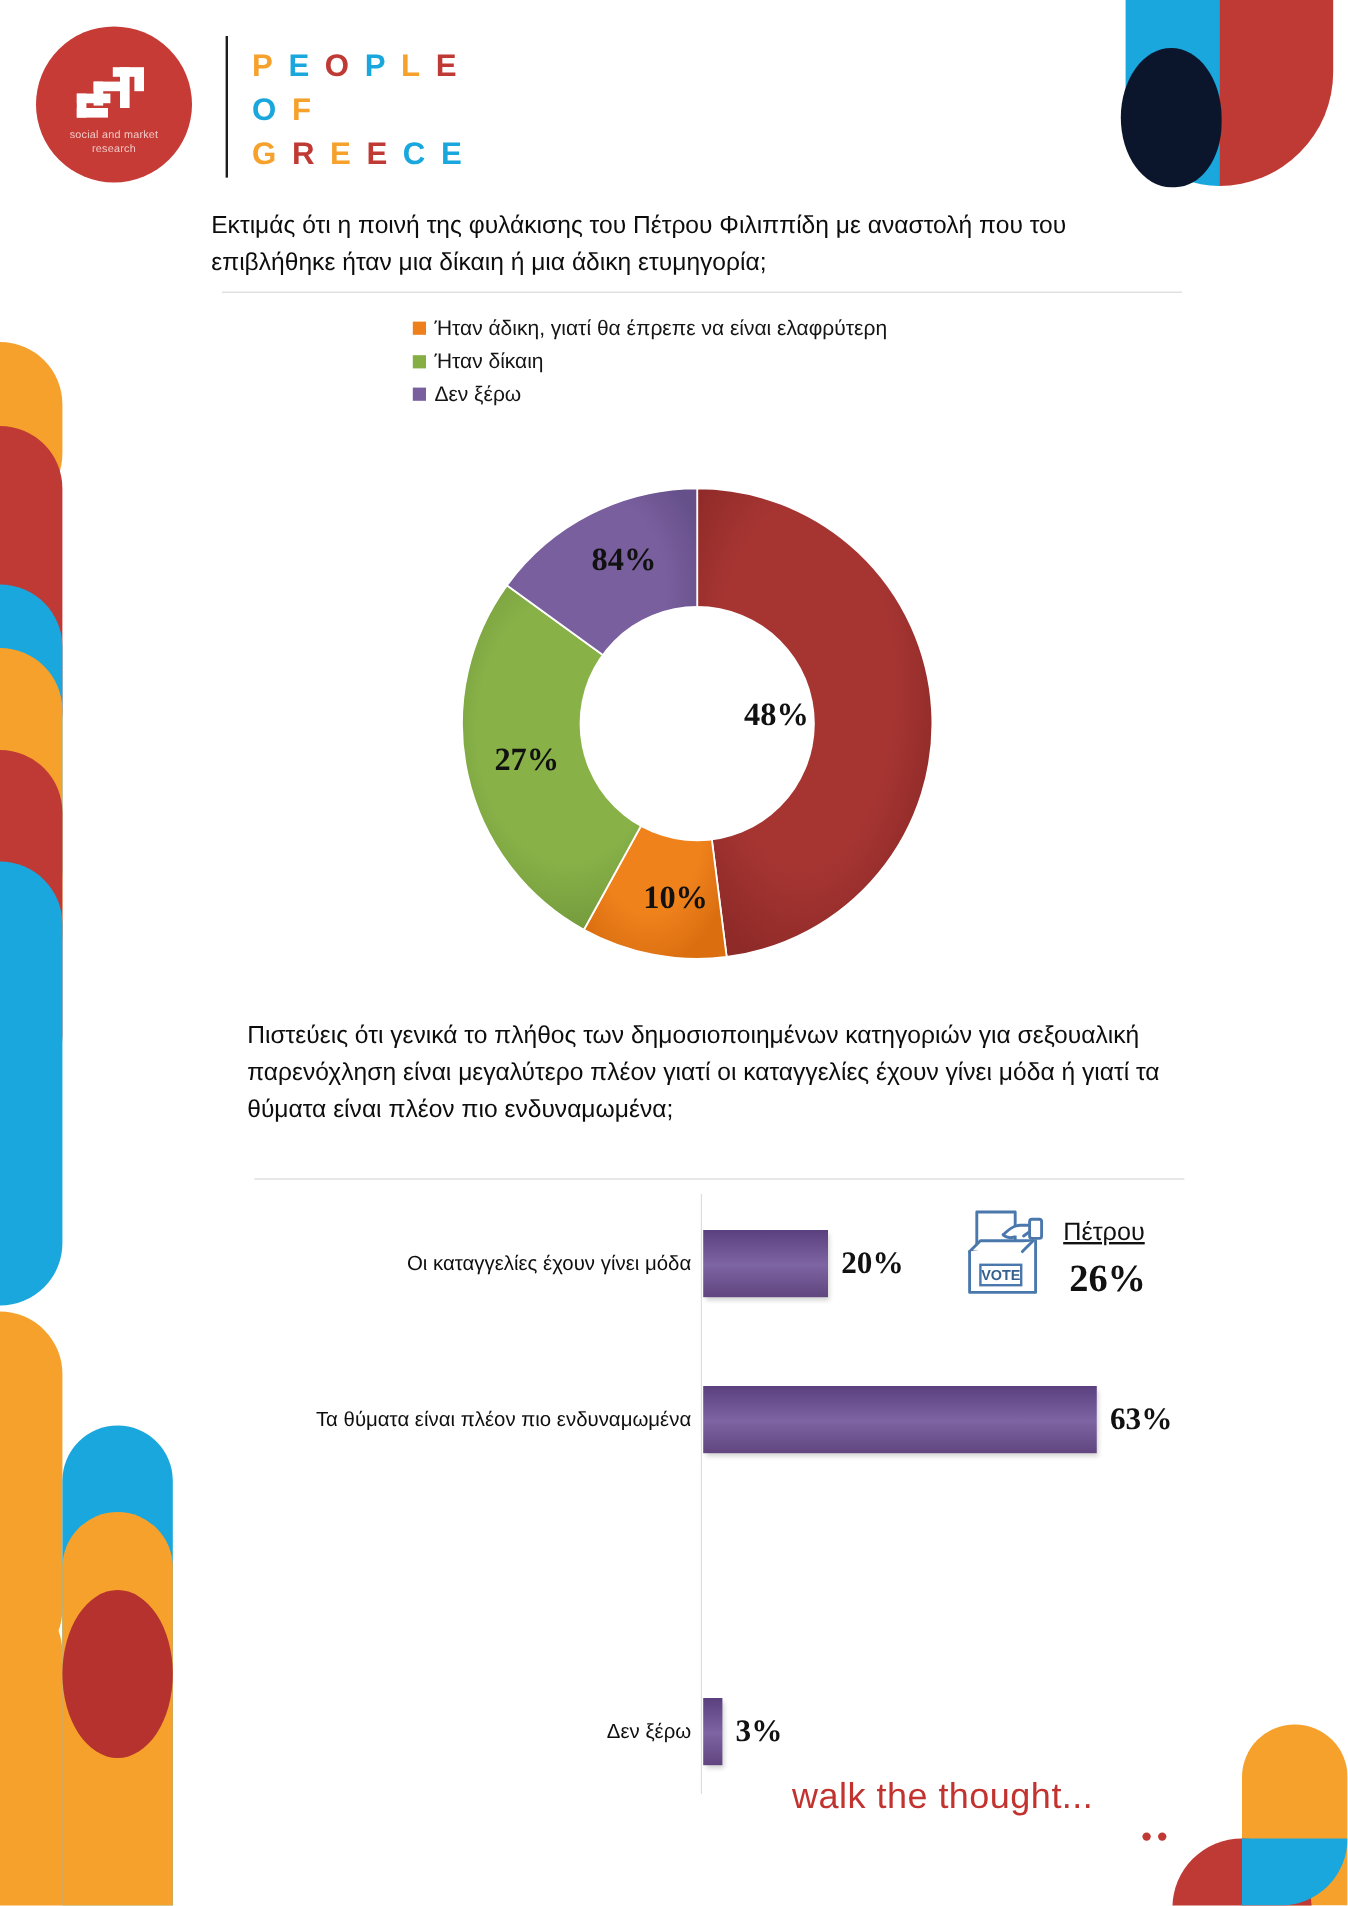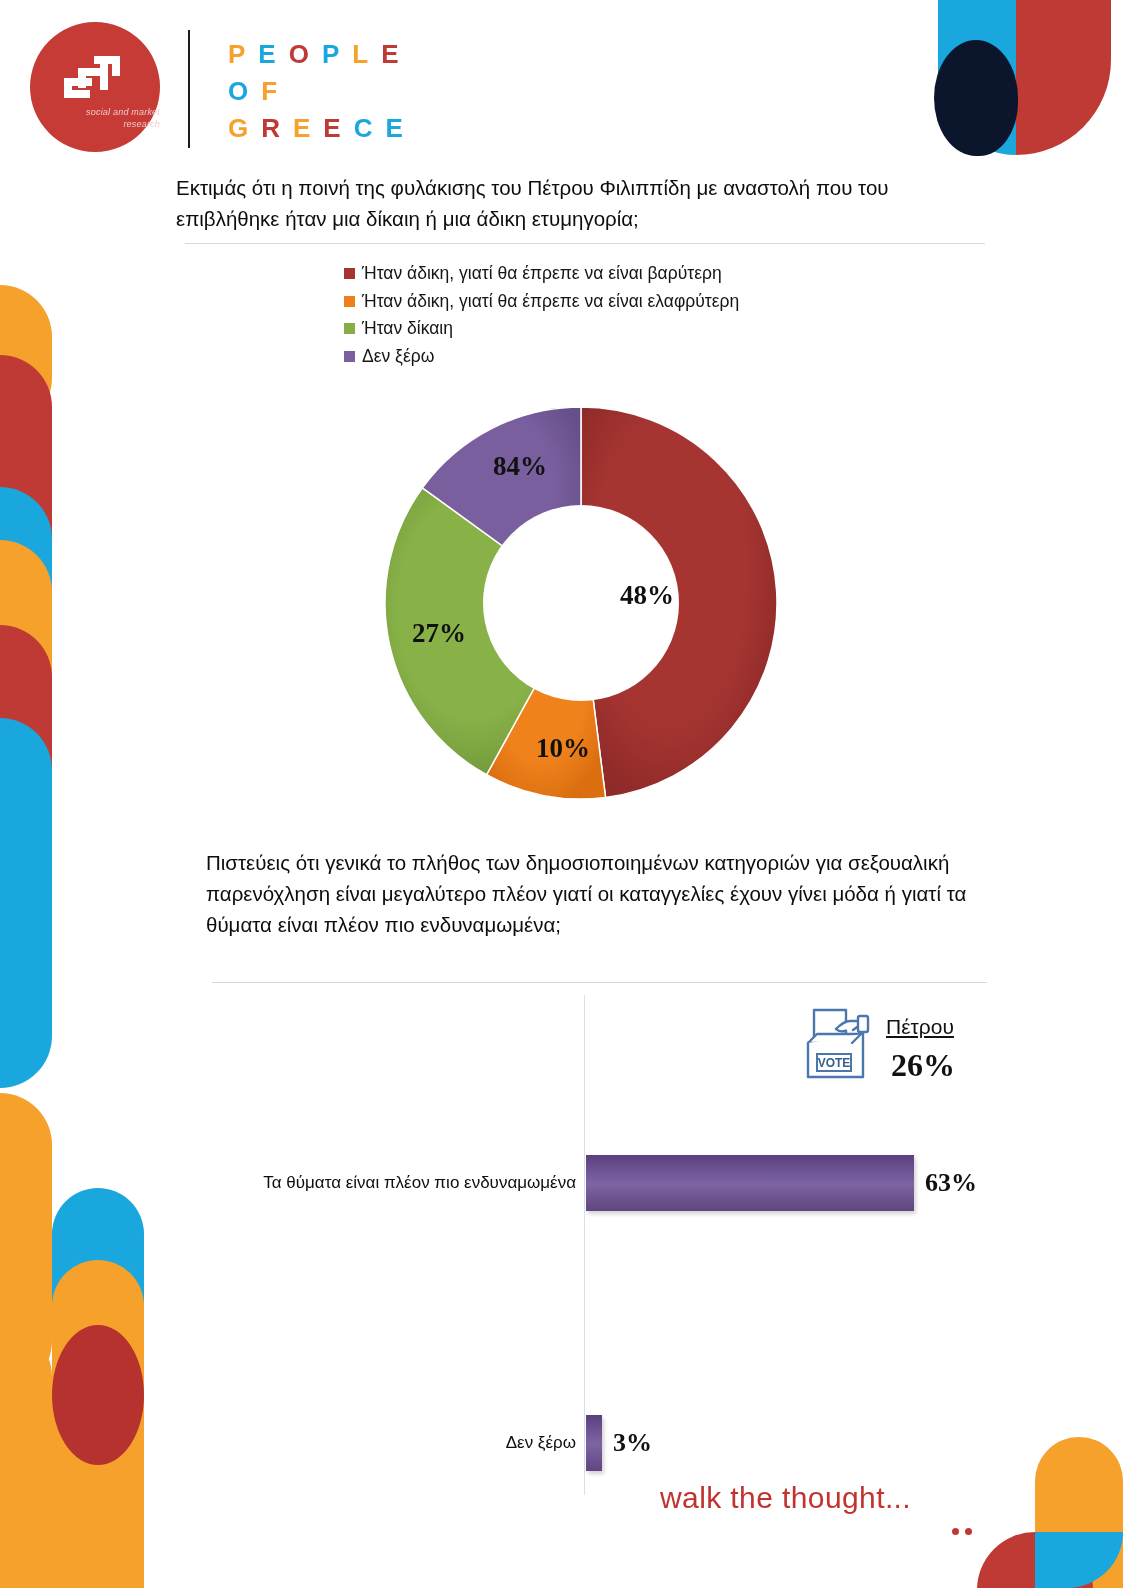--- a/index.html
+++ b/index.html
@@ -34,25 +34,25 @@
            background:#1aa7dd;border-bottom-right-radius:70px;}
   .br-dots{position:absolute;top:1521px;left:952px;}
   .br-dots i{display:inline-block;width:7px;height:7px;border-radius:50%;
              background:#c03a35;margin-right:6px;}
 
   
   .logo-circle{position:absolute;top:22px;left:30px;width:130px;height:130px;
     border-radius:50%;background:#c63b36;z-index:3;}
   .logo-mark{position:absolute;top:34px;left:34px;width:62px;height:42px;}
   .logo-mark span{position:absolute;background:#ffffff;}
-  .logo-sub{position:absolute;top:84px;left:0;width:130px;text-align:right;
-    color:#f3c9c7;font-size:9px;line-height:12px;letter-spacing:.2px;font-style:italic;}
+  .logo-sub{position:absolute;top:84px;left:0;width:130px;text-align:center;
+    color:#f3c9c7;font-size:9px;line-height:12px;letter-spacing:.2px;}
   .divider-v{position:absolute;top:30px;left:188px;width:2px;height:118px;background:#1d1d1d;z-index:3;}
   .wordmark{position:absolute;top:36px;left:210px;z-index:3;}
-  .wm-row{font-size:26px;font-weight:bold;letter-spacing:13px;line-height:37px;margin-left:18px;}
+  .wm-row{font-size:26px;font-weight:bold;letter-spacing:13px;line-height:37px;}
 
   
   .q{position:absolute;text-align:left;color:#0d0d0d;z-index:2;
      font-size:20.5px;line-height:31px;}
   #q1{top:172px;left:176px;width:820px;}
   #q2{top:847px;left:206px;width:780px;}
   .rule{position:absolute;height:1px;background:#d9d9d9;z-index:2;}
   #rule1{top:243px;left:185px;width:800px;}
   #rule2{top:982px;left:212px;width:775px;}
 
@@ -140,24 +140,20 @@
   </div>
   <div class="wm-row">
     <span style="color:#f6a12c">G</span><span style="color:#c03a35">R</span><span style="color:#f6a12c">E</span><span style="color:#c03a35">E</span><span style="color:#1aa7dd">C</span><span style="color:#1aa7dd">E</span>
   </div>
 </div>
 
 <div class="q" id="q1">Εκτιμάς ότι η ποινή της φυλάκισης του Πέτρου Φιλιππίδη με αναστολή που του επιβλήθηκε ήταν μια δίκαιη ή μια άδικη ετυμηγορία;</div>
 <div class="rule" id="rule1"></div>
 
 <div class="legend">
-  <div class="lg-item">
-    <span class="lg-sw" style="background:#a63532"></span>
-    <span class="lg-tx">Ήταν άδικη, γιατί θα έπρεπε να είναι βαρύτερη</span>
-  </div>
   <div class="lg-item">
     <span class="lg-sw" style="background:#ef7f1d"></span>
     <span class="lg-tx">Ήταν άδικη, γιατί θα έπρεπε να είναι ελαφρύτερη</span>
   </div>
   <div class="lg-item">
     <span class="lg-sw" style="background:#85ae45"></span>
     <span class="lg-tx">Ήταν δίκαιη</span>
   </div>
   <div class="lg-item">
     <span class="lg-sw" style="background:#7a5f9e"></span>
@@ -198,20 +194,25 @@
   <div class="donut-lab" style="left:31px;top:220px;">27%</div>
   <div class="donut-lab" style="left:112px;top:53px;">84%</div>
 </div>
 
 <div class="q" id="q2">Πιστεύεις ότι γενικά το πλήθος των δημοσιοποιημένων κατηγοριών για σεξουαλική παρενόχληση είναι μεγαλύτερο πλέον γιατί οι καταγγελίες έχουν γίνει μόδα ή γιατί τα θύματα είναι πλέον πιο ενδυναμωμένα;</div>
 <div class="rule" id="rule2"></div>
 
 <div class="bars">
   <div class="axis"></div>
 
+  <div class="brow" style="top:28px;">
+    <div class="bcat">Οι καταγγελίες έχουν γίνει μόδα</div>
+    <div class="bbar" style="width:104px;"></div>
+    <div class="bval">20%</div>
+  </div>
 
   <div class="brow" style="top:158px;align-items:center;">
     <div class="bcat">Τα θύματα είναι πλέον πιο ενδυναμωμένα</div>
     <div class="bbar" style="width:328px;"></div>
     <div class="bval">63%</div>
   </div>
 
 
   <div class="brow" style="top:418px;">
     <div class="bcat">Δεν ξέρω</div>

